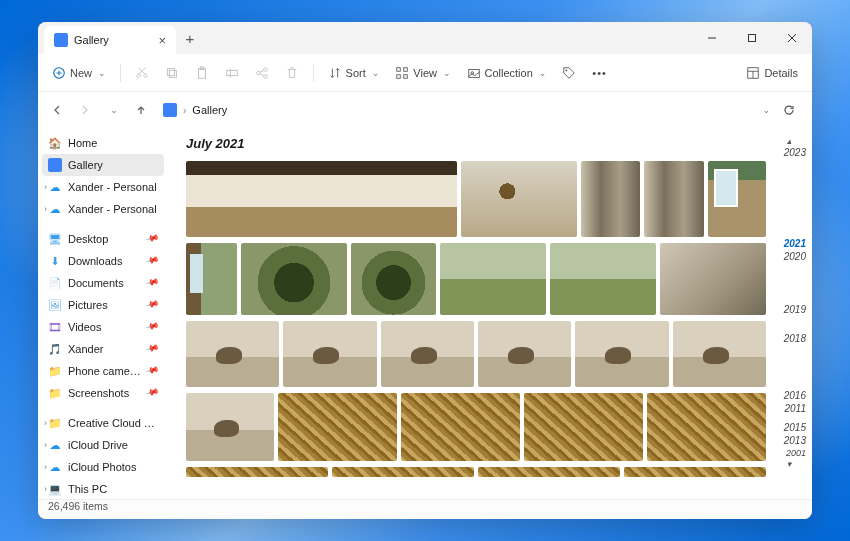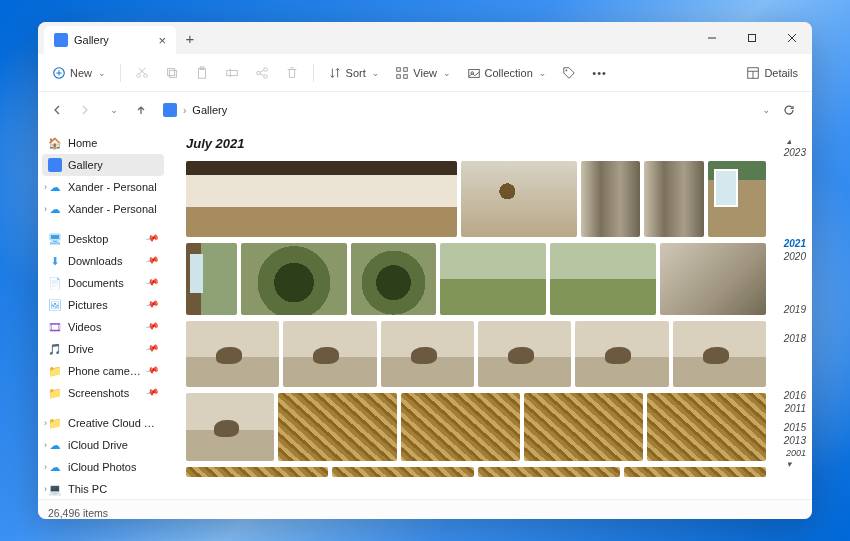--- a/index.html
+++ b/index.html
@@ -124,21 +124,21 @@
 .thumb { background-size:cover; background-position:center; border-radius:2px; }
 
 .year-rail { width:40px; padding: 8px 6px 6px 0; font-size:10px; text-align:right; color:#444; display:flex; flex-direction:column; }
 .year-rail .arrow { text-align:center; font-size:9px; color:#555; }
 .year-rail .yr { padding: 1px 0; }
 .year-rail .sel { color:#0067c0; font-weight:600; }
 .year-gap1 { height: 78px; }
 .year-gap2 { height: 40px; }
 .year-gap3 { height: 44px; }
 
-.statusbar { height:20px; border-top:1px solid #eee; background:#fcfcfc; display:flex; align-items:flex-end; padding:0 10px; font-size:10.5px; color:#555; }
+.statusbar { height:20px; border-top:1px solid #eee; background:#fcfcfc; display:flex; align-items:flex-start; padding:0 10px; font-size:10.5px; color:#555; }
 
 
 .t-interior { background: linear-gradient(#3d3020 18%, #ebe3d4 18% 60%, #a68c5f 60%); }
 .t-board { background: linear-gradient(#d8d3c5, #b8a886), radial-gradient(circle at 40% 40%, #8b6f3e 8px, transparent 8px); background-blend-mode:multiply; }
 .t-hall { background: linear-gradient(90deg, #c9c0ab, #7a705c, #a89d87, #6c6452); }
 .t-poster { background: linear-gradient(#5a7a52 25%, #a8936b 25%); position:relative; }
 .t-poster::after { content:''; position:absolute; left:10%; top:10%; width:35%; height:45%; background:#d4e8ee; border:2px solid #fff; }
 .t-sign { background: linear-gradient(90deg, #6d5939 30%, #8fa276 30%); position:relative; }
 .t-sign::after { content:''; position:absolute; left:8%; top:15%; width:26%; height:55%; background:#cfe4ea; }
 .t-bush { background: radial-gradient(circle at 50% 55%, #2d3e1a 30%, #5a6f3c 30% 55%, #8a9768 55%); }
@@ -352,21 +352,21 @@
         <span class="side-label">Pictures</span>
         <span class="pin">📌</span>
       </div>
       <div class="side-item">
         <span class="side-icon ic-vid">🎞</span>
         <span class="side-label">Videos</span>
         <span class="pin">📌</span>
       </div>
       <div class="side-item">
         <span class="side-icon ic-music">🎵</span>
-        <span class="side-label">Drive</span>
+        <span class="side-label">Xander</span>
         <span class="pin">📌</span>
       </div>
       <div class="side-item">
         <span class="side-icon ic-phone">📁</span>
         <span class="side-label">Phone camera ro</span>
         <span class="pin">📌</span>
       </div>
       <div class="side-item">
         <span class="side-icon ic-ss">📁</span>
         <span class="side-label">Screenshots</span>

